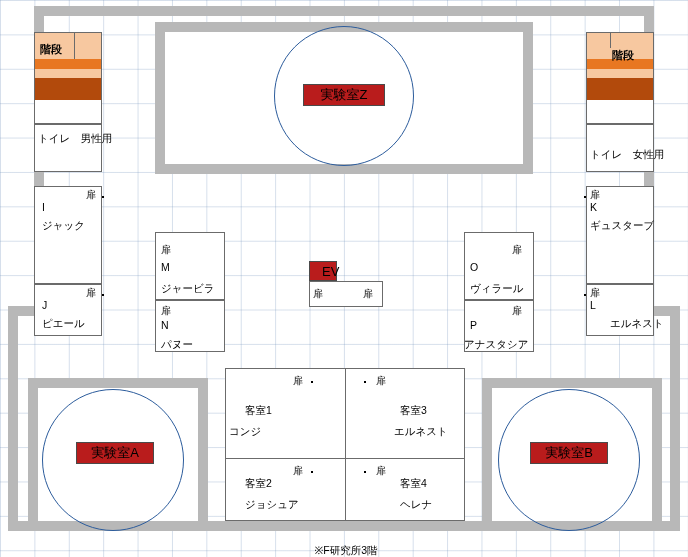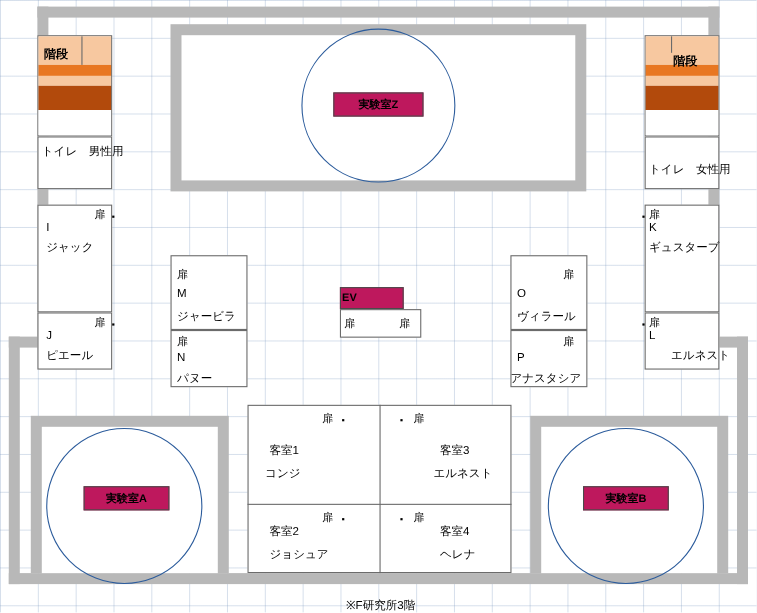--- a/index.html
+++ b/index.html
@@ -11,22 +11,22 @@
       linear-gradient(to right, rgba(120,150,190,.30) 1px, transparent 1px),
       linear-gradient(to bottom, rgba(120,150,190,.30) 1px, transparent 1px);
     background-size:34.4px 34.4px;
     background-position:0 0;
   }
   .wall{position:absolute;background:#b8b8b8;}
   .room{position:absolute;background:#fff;border:1px solid #6b6b6b;box-sizing:border-box;}
   .white{position:absolute;background:#fff;}
   .lbl{position:absolute;font-size:10.5px;color:#000;white-space:nowrap;line-height:1.1;}
   .circle{position:absolute;border:1.3px solid #2c5c9c;border-radius:50%;box-sizing:border-box;}
-  .boxlabel{position:absolute;background:#be185d;border:1px solid #4a4a4a;box-sizing:border-box;
-     display:flex;align-items:center;justify-content:center;font-size:10px;font-weight:bold;color:#000;}
+  .boxlabel{position:absolute;background:#b91c1c;border:1px solid #4a4a4a;box-sizing:border-box;
+     display:flex;align-items:center;justify-content:center;font-size:13px;font-weight:normal;color:#000;}
   .door{position:absolute;font-size:10px;color:#000;}
   .dot{position:absolute;width:2px;height:2px;background:#000;}
   .thinline{position:absolute;background:#6b6b6b;}
   .stair{position:absolute;box-sizing:border-box;}
   .stairbox{position:absolute;border:1px solid #6b6b6b;box-sizing:border-box;background:#fff;}
   .stairlabel{position:absolute;font-size:11px;font-weight:bold;}
   .caption{position:absolute;font-size:10.5px;color:#000;}
 </style>
 </head>
 <body>
@@ -93,21 +93,21 @@
   <div class="room" style="left:155px;top:232px;width:70px;height:68px;"></div>
   <div class="lbl" style="left:161px;top:262px;">M</div>
   <div class="lbl" style="left:161px;top:283px;">ジャービラ</div>
   <div class="door" style="left:161px;top:243px;">扉</div>
 
   <div class="room" style="left:155px;top:300px;width:70px;height:52px;"></div>
   <div class="lbl" style="left:161px;top:320px;">N</div>
   <div class="lbl" style="left:161px;top:339px;">パヌー</div>
   <div class="door" style="left:161px;top:304px;">扉</div>
 
-  <div class="boxlabel" style="left:309px;top:261px;width:58px;height:20px;justify-content:flex-start;padding-left:1px;">EV</div>
+  <div class="boxlabel" style="left:309px;top:261px;width:28px;height:20px;justify-content:flex-start;padding-left:12px;">EV</div>
   <div class="room" style="left:309px;top:281px;width:74px;height:26px;"></div>
   <div class="door" style="left:313px;top:287px;">扉</div>
   <div class="door" style="left:363px;top:287px;">扉</div>
 
   <div class="room" style="left:464px;top:232px;width:70px;height:68px;"></div>
   <div class="lbl" style="left:470px;top:262px;">O</div>
   <div class="lbl" style="left:470px;top:283px;">ヴィラール</div>
   <div class="door" style="left:512px;top:243px;">扉</div>
 
   <div class="room" style="left:464px;top:300px;width:70px;height:52px;"></div>
@@ -135,21 +135,21 @@
   <div class="wall" style="left:482px;top:378px;width:180px;height:143px;"></div>
   <div class="white" style="left:492px;top:388px;width:160px;height:133px;"></div>
   <div class="circle" style="left:498px;top:389px;width:142px;height:142px;"></div>
   <div class="boxlabel" style="left:530px;top:442px;width:78px;height:22px;">実験室B</div>
 
   <div class="room" style="left:225px;top:368px;width:240px;height:153px;"></div>
   <div class="thinline" style="left:345px;top:368px;width:1px;height:153px;"></div>
   <div class="thinline" style="left:225px;top:458px;width:240px;height:1px;"></div>
 
   <div class="lbl" style="left:245px;top:405px;">客室1</div>
-  <div class="lbl" style="left:241px;top:426px;text-align:right;">コンジ</div>
+  <div class="lbl" style="left:229px;top:426px;text-align:right;">コンジ</div>
   <div class="door" style="left:293px;top:374px;">扉</div>
   <div class="dot" style="left:311px;top:381px;"></div>
 
   <div class="lbl" style="left:400px;top:405px;">客室3</div>
   <div class="lbl" style="left:394px;top:426px;">エルネスト</div>
   <div class="door" style="left:376px;top:374px;">扉</div>
   <div class="dot" style="left:364px;top:381px;"></div>
 
   <div class="lbl" style="left:245px;top:478px;">客室2</div>
   <div class="lbl" style="left:245px;top:499px;">ジョシュア</div>

